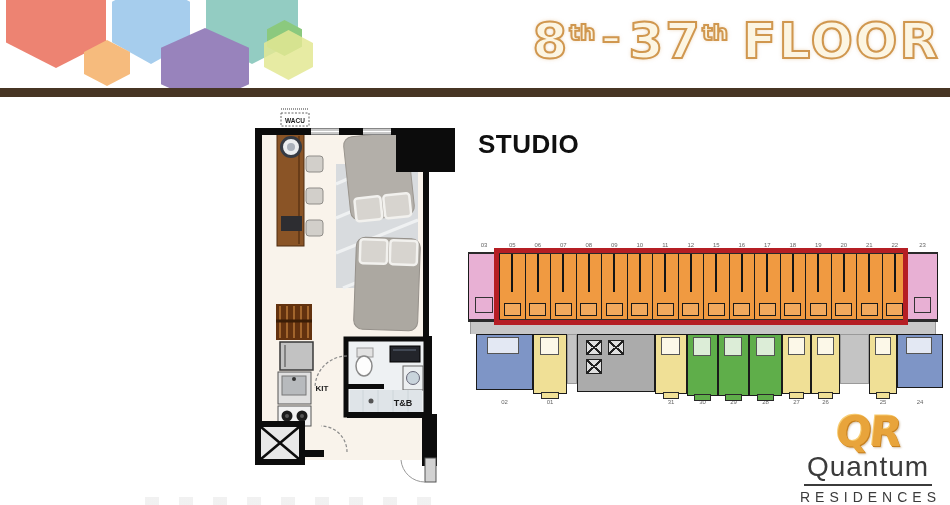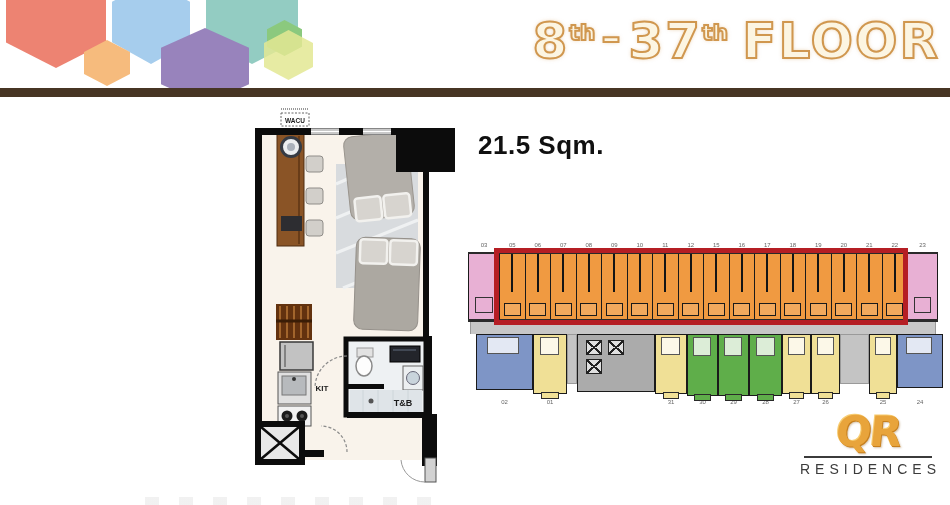--- a/index.html
+++ b/index.html
@@ -104,21 +104,21 @@
         <div class="hex hex-green" style="background: rgb(139, 201, 126);"></div>
         <div class="hex hex-lime" style="background: rgb(227, 232, 147);"></div>
       </div>
     <div class="floor-title">
       <span>8</span><sup>th</sup><span class="dash">–</span><span>37</span><sup>th</sup><span class="word">FLOOR</span>
     </div>
   </div>
   <div class="brown-bar" style="background: rgb(71, 53, 36);"></div>
 
   <div class="unit-info">
-    <div class="unit-area">21.5 Sqm.</div>
+    <div class="unit-type">STUDIO</div>
   </div>
 
   <div class="plan-wrap">
     <svg viewBox="0 0 215 395">
 
       <rect x="14" y="32" width="172" height="330" fill="#f9f3eb"></rect>
 
       <g>
         <rect x="93" y="66" width="82" height="124" fill="#d8dbde"></rect>
         <path d="M93 86 L130 70 M93 120 L160 92 M93 155 L175 122 M100 190 L175 160" stroke="#eff1f2" stroke-width="3" fill="none"></path>
@@ -318,18 +318,19 @@
         </div>
         <div class="bcell room" style="width: 46px; height: 54px; background: rgb(126, 149, 198);">
           <span class="unum-b">24</span>
         </div>
       </div>
     <div class="highlight-rect" style="border-color: rgb(181, 30, 36);"></div>
   </div>
 
   <div class="logo">
     <div class="logo-qr">QR</div>
+    <div class="logo-name">Quantum</div>
     <div class="logo-rule"></div>
     <div class="logo-sub">RESIDENCES</div>
   </div>
 
   <div class="cut-marks"></div>
 </div>
 
 </body></html>

